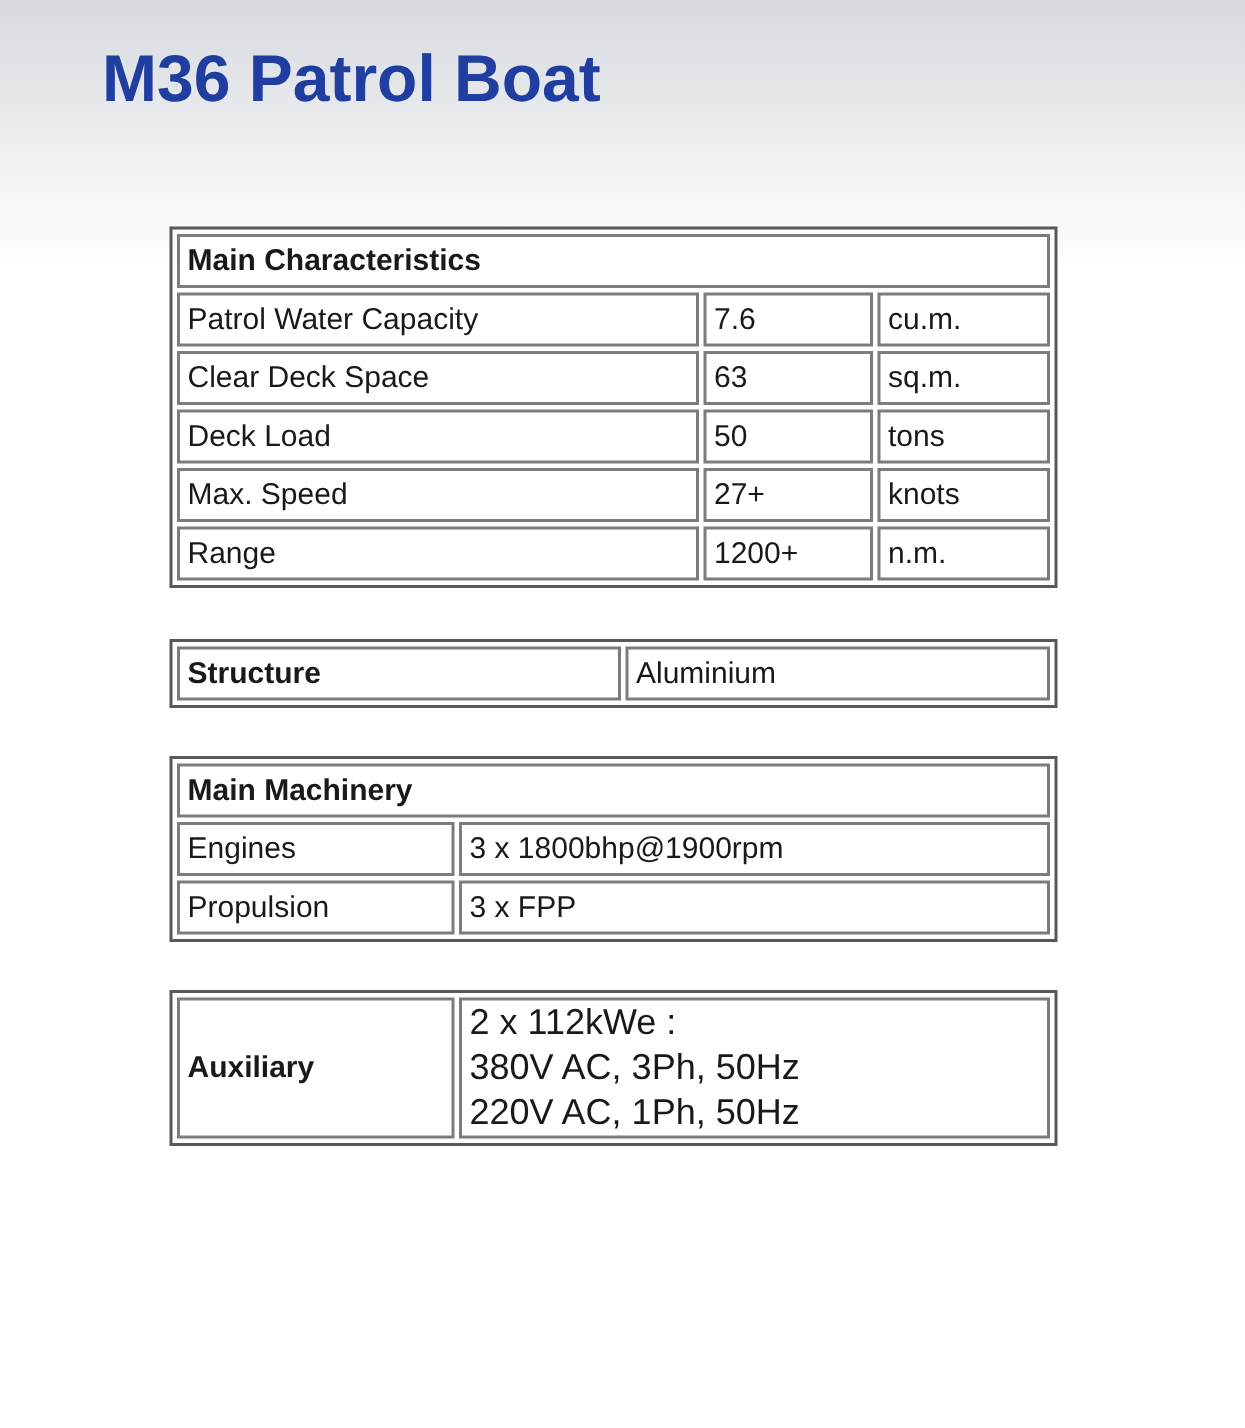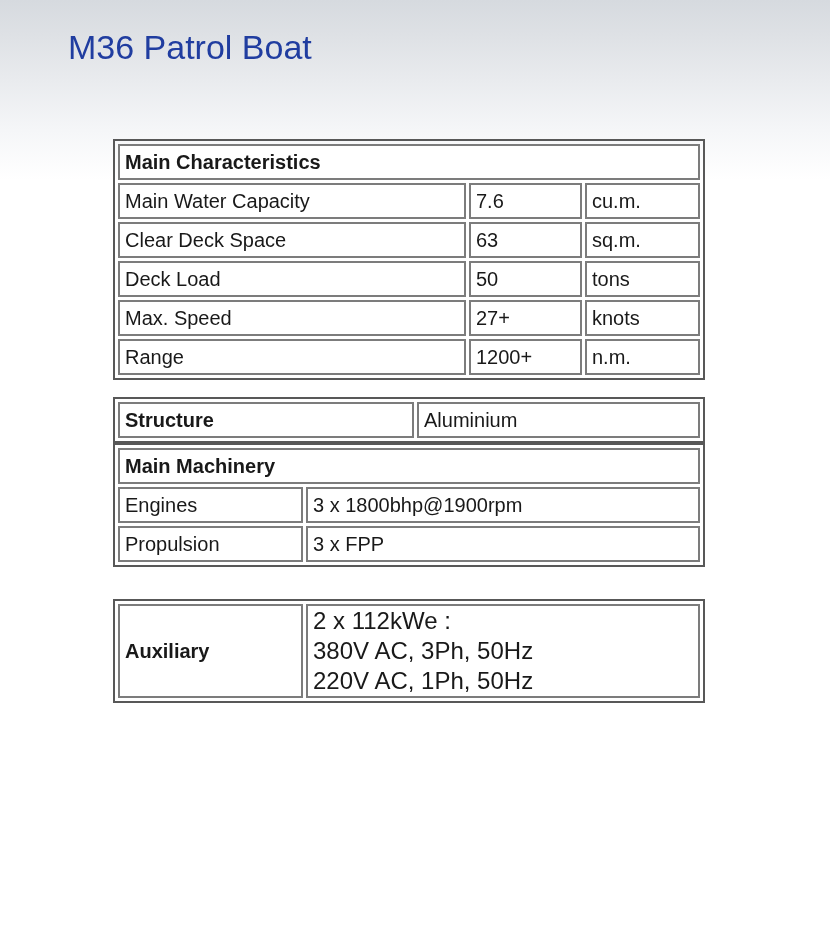--- a/index.html
+++ b/index.html
@@ -11,22 +11,22 @@
   }
   .page {
     width: 830px; height: 952px;
     background: linear-gradient(180deg,
       #d6dadf 0px, #dee1e5 35px, #e9ebee 80px,
       #f5f6f8 130px, #ffffff 180px);
   }
   h1.page-title {
     padding-top: 28px;
     margin-left: 68px;
-    font-size: 34px;
-    font-weight: normal;
+    font-size: 44px;
+    font-weight: bold;
     line-height: 1.15;
     color: #203da0;
     letter-spacing: 0px;
   }
   table.spec {
     table-layout: fixed;
     width: 592px;
     margin-left: 113px;
     border-collapse: separate;
     border-spacing: 3px;
@@ -41,22 +41,22 @@
     padding: 1px 5px;
     font-size: 20px;
     line-height: 1.2;
     color: #191919;
     vertical-align: middle;
     white-space: nowrap;
     overflow: hidden;
   }
   table.spec td.hdr { font-weight: bold; }
   .t-main { margin-top: 72px; }
-  .t-structure { margin-top: 17px; }
-  .t-machinery { }
+  .t-structure { margin-top: 34px; }
+  .t-machinery { margin-top: 32px; }
   .t-aux { margin-top: 32px; }
   .t-aux td { height: 94px; }
   .t-aux td.aux-label { font-weight: bold; }
   .t-aux td.aux-value { padding: 0 5px; }
   .t-aux .aux-line { line-height: 30px; font-size: 24px; white-space: nowrap; }
 </style>
 </head>
 <body>
 
 <div class="page">
@@ -67,21 +67,21 @@
     <colgroup>
         <col style="width:348px">
         <col style="width:113px">
         <col style="width:115px">
       </colgroup>
     <tbody>
         <tr>
       <td class="hdr" colspan="3">Main Characteristics</td>
     </tr>
     <tr>
-      <td>Main Water Capacity</td>
+      <td>Patrol Water Capacity</td>
       <td>7.6</td>
       <td>cu.m.</td>
     </tr>
     <tr>
       <td>Clear Deck Space</td>
       <td>63</td>
       <td>sq.m.</td>
     </tr>
     <tr>
       <td>Deck Load</td>

